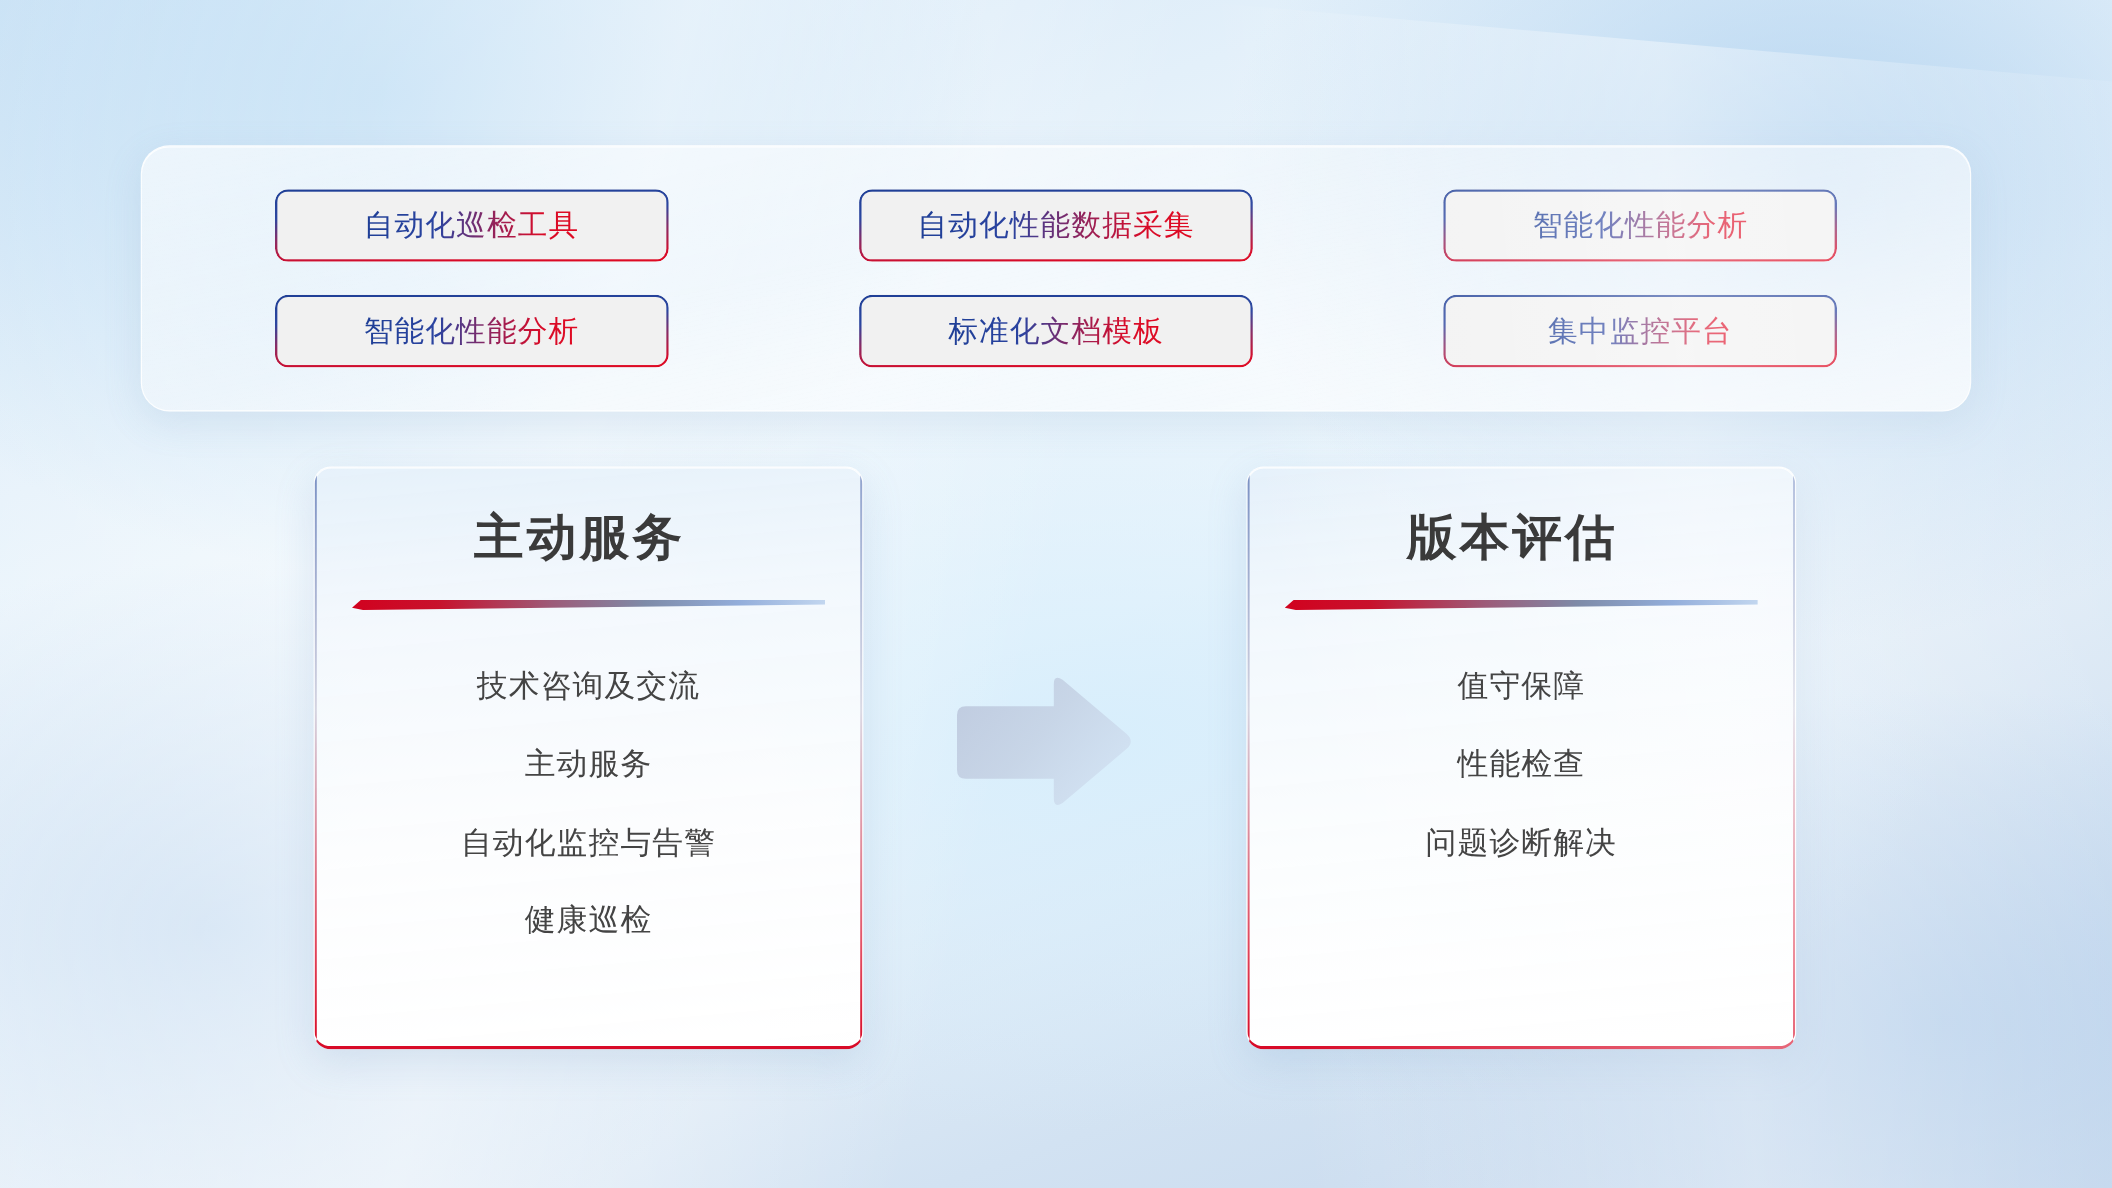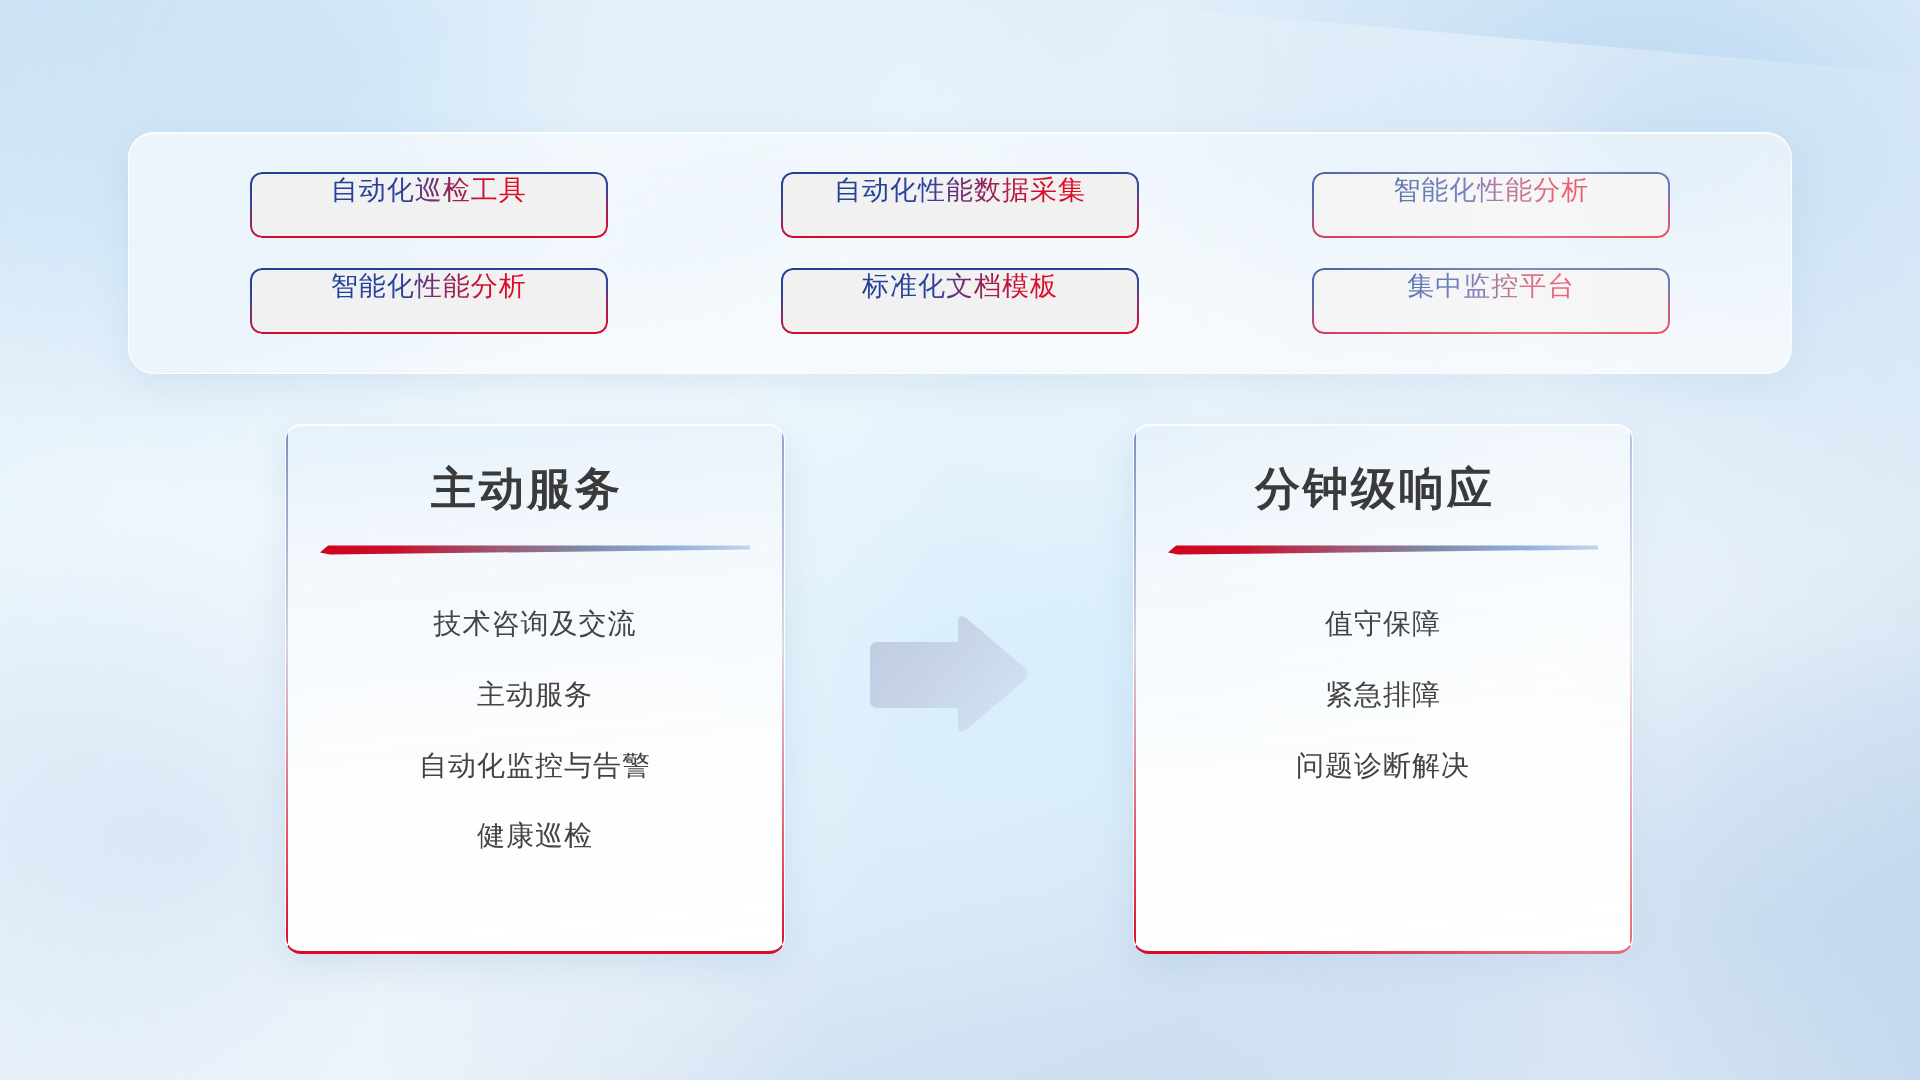--- a/index.html
+++ b/index.html
@@ -70,20 +70,21 @@
     padding: 24px 34px;
   }
 
   .pill {
     position: relative;
     width: 358px;
     height: 66px;
     border-radius: 12px;
     background: #f1f1f1;
     display: flex;
+    align-items: center;
     justify-content: center;
     box-sizing: border-box;
   }
   
   .pill::before {
     content: "";
     position: absolute;
     inset: 0;
     border-radius: 12px;
     padding: 2px;
@@ -249,38 +250,38 @@
           <stop offset="0%" stop-color="#b9c4da" stop-opacity="0.85"></stop>
           <stop offset="55%" stop-color="#c3cfe2" stop-opacity="0.80"></stop>
           <stop offset="100%" stop-color="#cedcee" stop-opacity="0.72"></stop>
         </linearGradient>
       </defs>
       <path d="M8,38 Q8,30 16,30 L96,30 L96,10 Q96,1 104,6 L162,55 Q170,62 162,69 L104,118 Q96,123 96,114 L96,96 L16,96 Q8,96 8,88 Z" fill="url(#arrowGrad)"></path>
     </svg>
   </div>
 
   <div class="card" id="card-passive">
-    <div class="card-title">分钟级响应</div>
+    <div class="card-title">版本评估</div>
 
     <div class="divider">
       <svg viewBox="0 0 430 12" preserveAspectRatio="none" aria-hidden="true">
         <defs>
           <linearGradient id="divGradB" x1="0" y1="0" x2="1" y2="0">
             <stop offset="0%" stop-color="#d1021f"></stop>
             <stop offset="18%" stop-color="#c8112c"></stop>
             <stop offset="42%" stop-color="#9d5a78"></stop>
             <stop offset="62%" stop-color="#7e8ba8"></stop>
             <stop offset="82%" stop-color="#93aedb"></stop>
             <stop offset="100%" stop-color="#c2d6ef"></stop>
           </linearGradient>
         </defs>
         <path d="M0,9.5 L8,2.5 L430,2.5 L430,6.5 L10,11.5 Z" fill="url(#divGradB)"></path>
       </svg>
     </div>
 
     <ul class="card-list">
       <li>值守保障</li>
-      <li>紧急排障</li>
+      <li>性能检查</li>
       <li>问题诊断解决</li>
     </ul>
   </div>
 
 </div>
 
 </body></html>

